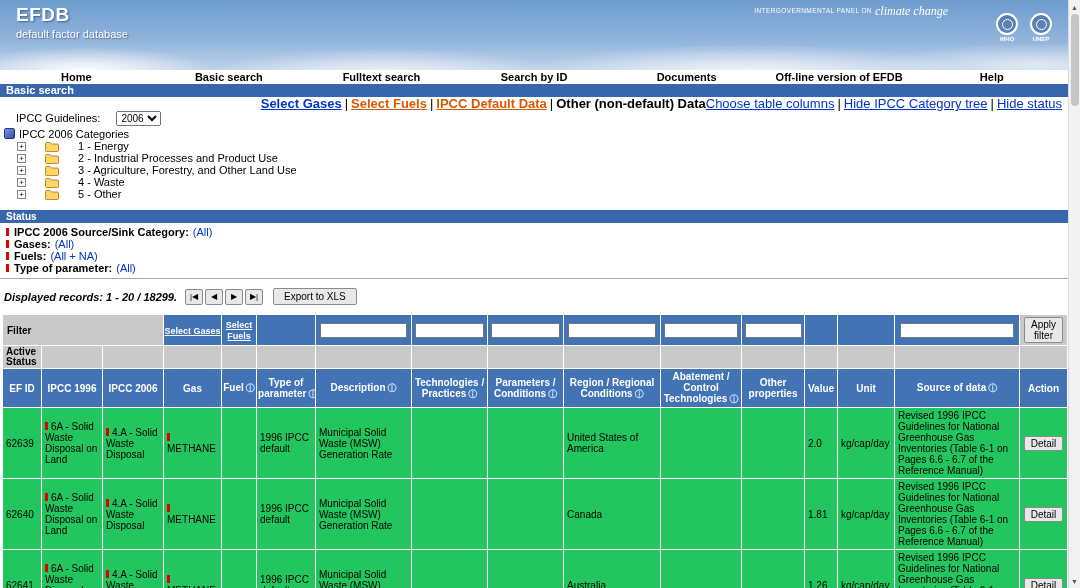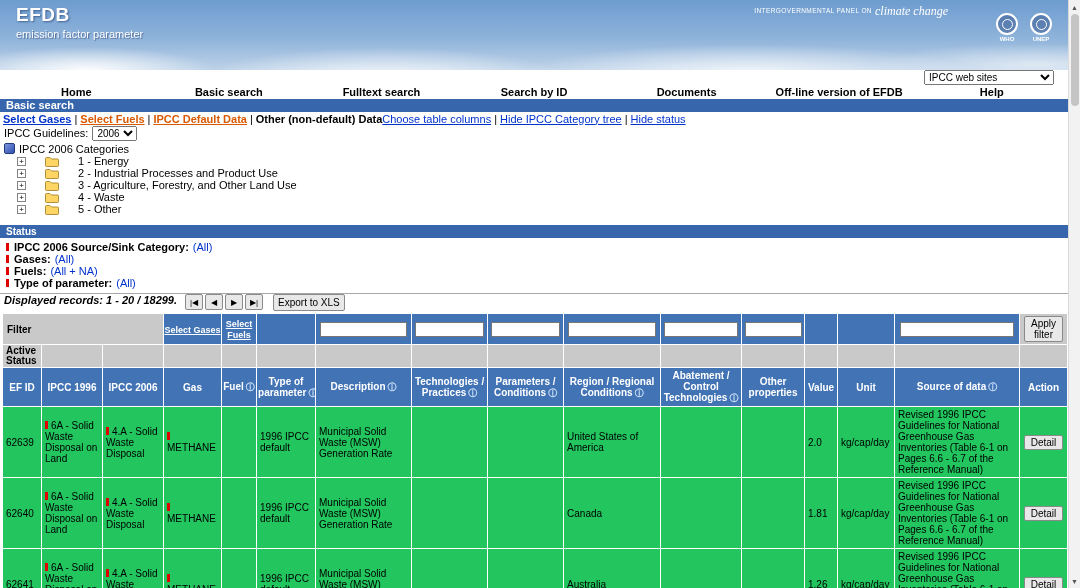--- a/index.html
+++ b/index.html
@@ -34,30 +34,30 @@
 
   
   .sites-row{height:15px;display:flex;justify-content:flex-end;align-items:center;
     padding-right:14px;background:#fff}
   .sites-row select{font-size:10px;height:15px;width:130px}
   .nav{height:14px;display:flex;align-items:center;background:#fff;font-weight:bold;font-size:11px}
   .nav-item{flex:1;text-align:center;cursor:pointer;white-space:nowrap}
   .bar{background:#3766ac;color:#fff;font-weight:bold;font-size:11px;height:13px;
     line-height:13px;padding:0 6px}
   .bar-small{font-size:10px}
-  .links-row{display:flex;justify-content:flex-start;align-items:center;height:13px;
-    padding:0 6px 0 3px;font-size:11px}
+  .links-row{display:flex;justify-content:flex-end;align-items:center;height:13px;
+    padding:0 6px 0 3px;font-size:13px}
   .links-left{font-weight:bold}
   .links-right{font-weight:normal}
   .links-row a{text-decoration:underline;cursor:pointer}
   .lk-blue{color:#0033cc}
   .lk-orange{color:#d95800}
   .lk-plain{color:#000;text-decoration:none !important}
   .sep{color:#000;font-weight:normal;margin:0 3px}
-  .guide-row{height:16px;display:flex;align-items:center;gap:4px;padding:0 4px;font-size:11px}
+  .guide-row{height:16px;display:flex;align-items:center;gap:16px;padding:0 16px;font-size:11px}
   .guide-row select{font-size:10px;height:15px}
 
   
   .tree{padding:1px 4px 10px;font-size:11px}
   .tree-root{display:flex;align-items:center;gap:4px;height:13px;cursor:pointer}
   .root-icon{width:11px;height:11px;background:linear-gradient(135deg,#7e96e0,#2c4fae);
     border:1px solid #223a7a;border-radius:2px;flex:0 0 11px}
   .tree-node{display:flex;align-items:center;gap:19px;height:12px;margin-left:13px;cursor:pointer}
   .plusbox{width:9px;height:9px;border:1px solid #848484;background:#fff;font-size:8px;
     line-height:7px;text-align:center;flex:0 0 9px;cursor:pointer}
@@ -65,26 +65,26 @@
   .folder{flex:0 0 14px;height:11px;display:inline-flex}
 
   
   .status-list{padding:2px 0 4px 6px}
   .status-item{display:flex;align-items:center;height:11px;margin:1px 0;font-size:11px}
   .rbar{display:inline-block;width:3px;height:8px;background:#e00000;margin-right:5px;flex:0 0 3px}
   .status-label{font-weight:bold;margin-right:4px;white-space:nowrap}
   .status-value{color:#0033cc;cursor:pointer;text-decoration:none}
 
   
-  .records-row{display:flex;height:20px;padding:0 4px;border-top:1px solid #a8a8a8}
+  .records-row{display:flex;align-items:center;height:36px;padding:0 4px;border-top:1px solid #a8a8a8}
   .records-text{font-weight:bold;font-style:italic;font-size:11px;margin-right:8px}
   .pager-btn{width:18px;height:16px;font-size:8px;margin-right:2px;background:#e8e8e8;
     border:1px solid #8a8a8a;border-radius:2px;cursor:pointer;padding:0;font-family:inherit}
   .export-btn{height:17px;font-size:10px;margin-left:8px;background:#e8e8e8;
-    border:1px solid #8a8a8a;border-radius:2px;cursor:pointer;padding:0 4px;font-family:inherit}
+    border:1px solid #8a8a8a;border-radius:2px;cursor:pointer;padding:0 10px;font-family:inherit}
 
   
   table.grid{table-layout:fixed;width:1066px;border-collapse:separate;border-spacing:1px;
     background:#fff;margin-left:2px;font-size:10px}
   colgroup col:nth-child(1){width:38px}  colgroup col:nth-child(2){width:60px}
   colgroup col:nth-child(3){width:60px}  colgroup col:nth-child(4){width:57px}
   colgroup col:nth-child(5){width:34px}  colgroup col:nth-child(6){width:58px}
   colgroup col:nth-child(7){width:95px}  colgroup col:nth-child(8){width:75px}
   colgroup col:nth-child(9){width:75px}  colgroup col:nth-child(10){width:96px}
   colgroup col:nth-child(11){width:80px} colgroup col:nth-child(12){width:62px}
@@ -117,21 +117,21 @@
   .sb-thumb{width:8px;height:92px;background:#c5c5c5;border-radius:4px;cursor:grab;flex:0 0 92px}
   .sb-spacer{flex:1}
 </style>
 </head>
 <body>
 
 <div class="page">
 
   <div class="header">
     <div class="app-title">EFDB</div>
-    <div class="app-sub">emission factor parameter</div>
+    <div class="app-sub">default factor database</div>
     <div class="ipcc">
       <div class="ipcc-tagline">
         <span class="ipcc-tag">INTERGOVERNMENTAL PANEL ON</span>
         <span class="ipcc-tag-em">climate change</span>
       </div>
     </div>
     <div class="orgs">
       <div class="org">
         <div class="org-circle">
             <div class="org-inner"></div>
@@ -140,25 +140,20 @@
       </div>
       <div class="org">
         <div class="org-circle">
             <div class="org-inner"></div>
           </div>
         <div>UNEP</div>
       </div>
     </div>
   </div>
 
-  <div class="sites-row">
-    <select>
-      <option>IPCC web sites</option>
-    </select>
-  </div>
 
   <div class="nav">
 
       <div class="nav-item">Home</div>
 
       <div class="nav-item">Basic search</div>
 
       <div class="nav-item">Fulltext search</div>
 
       <div class="nav-item">Search by ID</div>

